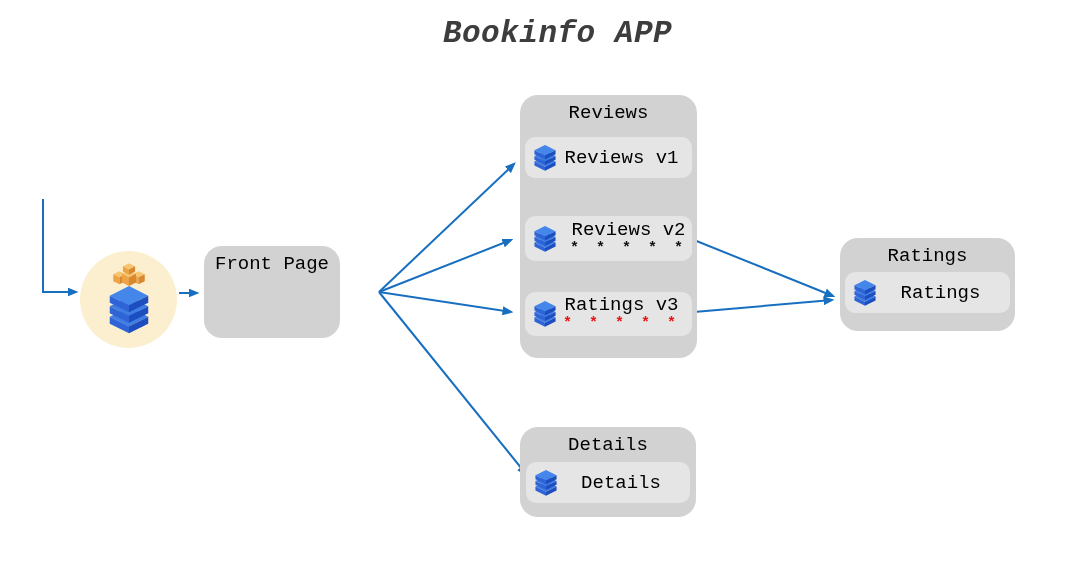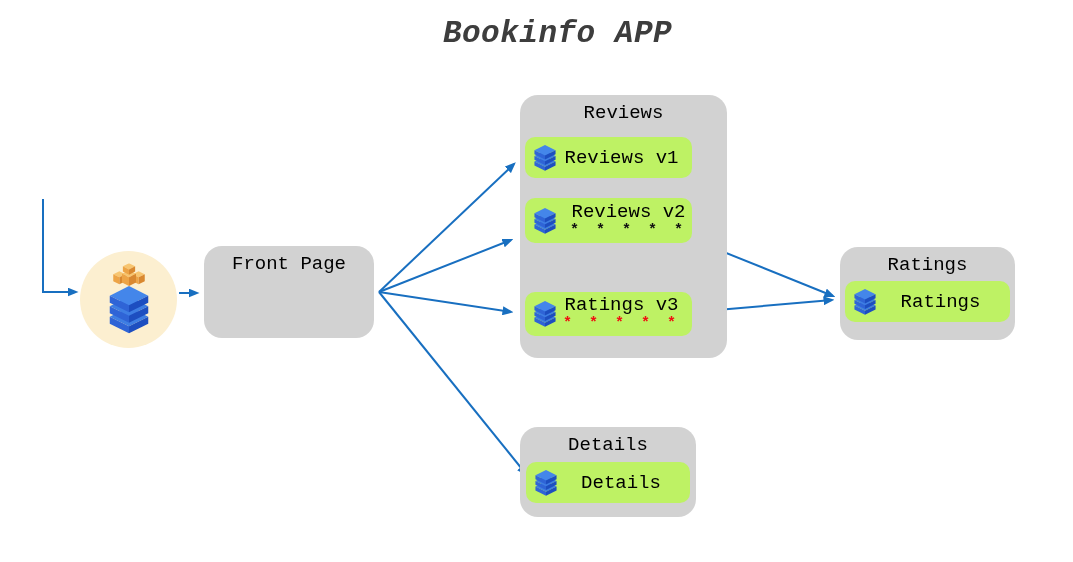--- a/index.html
+++ b/index.html
@@ -14,21 +14,21 @@
   }
   .edges { position:absolute; left:0; top:0; width:1073px; height:562px; pointer-events:none; }
   .group {
     position:absolute; background:#d2d2d2; border-radius:18px;
   }
   .group-label {
     position:absolute; top:7px; left:0; right:0; text-align:center;
     font-size:19px; color:#000;
   }
   .service-box {
-    position:absolute; background:#bef264; border-radius:10px;
+    position:absolute; background:#e5e5e5; border-radius:10px;
     display:flex; align-items:center; padding:6px 7px; box-sizing:border-box;
   }
   .box-icon { width:26px; height:26px; flex:0 0 auto; display:block; }
   .box-icon.cubes { width:27px; height:26px; }
   .svc-label { flex:1; text-align:center; font-size:19px; color:#000; white-space:nowrap; }
   .svc-col { flex:1; display:flex; flex-direction:column; align-items:center; line-height:1.1; }
   .svc-col .svc-name { font-size:19px; color:#000; white-space:nowrap; }
   .stars { font-size:15px; font-weight:700; letter-spacing:4px; line-height:1.1; white-space:nowrap; }
   .stars-dark { color:#111111; }
   .stars-red  { color:#ee1111; }
@@ -130,56 +130,56 @@
       <path d="M694,312 L832,300" marker-end="url(#ah)"></path>
     </g>
   </svg>
 
   <div class="user-circle">
     <svg viewBox="0 0 64 84">
         <use href="#sym-user-stack"></use>
       </svg>
   </div>
 
-  <div class="group" style="left:204px; top:246px; width:170px; height:92px;">
+  <div class="group" style="left:204px; top:246px; width:136px; height:92px;">
     <div class="group-label">Front Page</div>
   </div>
 
-  <div class="group" style="left:520px; top:95px; width:207px; height:263px;">
+  <div class="group" style="left:520px; top:95px; width:177px; height:263px;">
     <div class="group-label">Reviews</div>
 
     <div class="service-box" style="left:5px; top:42px; width:167px; height:41px;">
       <svg class="box-icon" viewBox="0 0 36 37">
           <use href="#sym-layers"></use>
         </svg>
       <div class="svc-label">Reviews v1</div>
     </div>
 
-    <div class="service-box" style="left:5px; top:103px; width:167px; height:45px;gap:12px;">
+    <div class="service-box" style="left:5px; top:121px; width:167px; height:45px;gap:12px;">
       <svg class="box-icon" viewBox="0 0 36 37">
           <use href="#sym-layers"></use>
         </svg>
       <div class="svc-col">
         <div class="svc-name">Reviews v2</div>
         <div class="stars stars-dark">* * * * *</div>
       </div>
     </div>
 
     <div class="service-box" style="left:5px; top:197px; width:167px; height:44px;">
       <svg class="box-icon" viewBox="0 0 36 37">
           <use href="#sym-layers"></use>
         </svg>
       <div class="svc-col">
         <div class="svc-name">Ratings v3</div>
         <div class="stars stars-red">* * * * *</div>
       </div>
     </div>
   </div>
 
-  <div class="group" style="left:840px; top:247px; width:175px; height:93px;">
+  <div class="group" style="left:840px; top:238px; width:175px; height:93px;">
     <div class="group-label">Ratings</div>
     <div class="service-box" style="left:5px; top:34px; width:165px; height:41px;">
       <svg class="box-icon" viewBox="0 0 36 37">
           <use href="#sym-layers"></use>
         </svg>
       <div class="svc-label">Ratings</div>
     </div>
   </div>
 
   <div class="group" style="left:520px; top:427px; width:176px; height:90px;border-radius:18px;">

